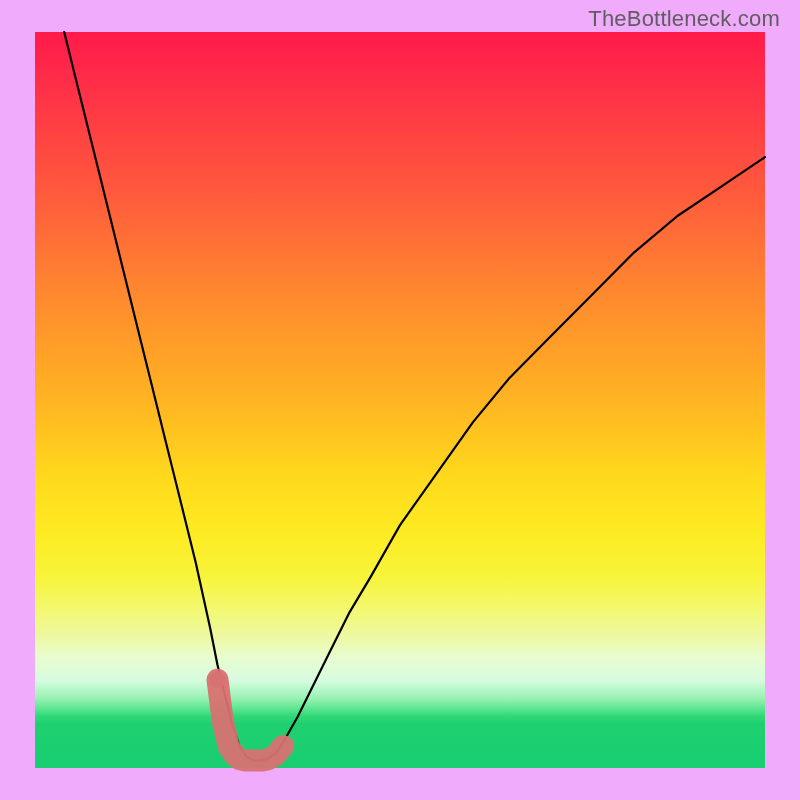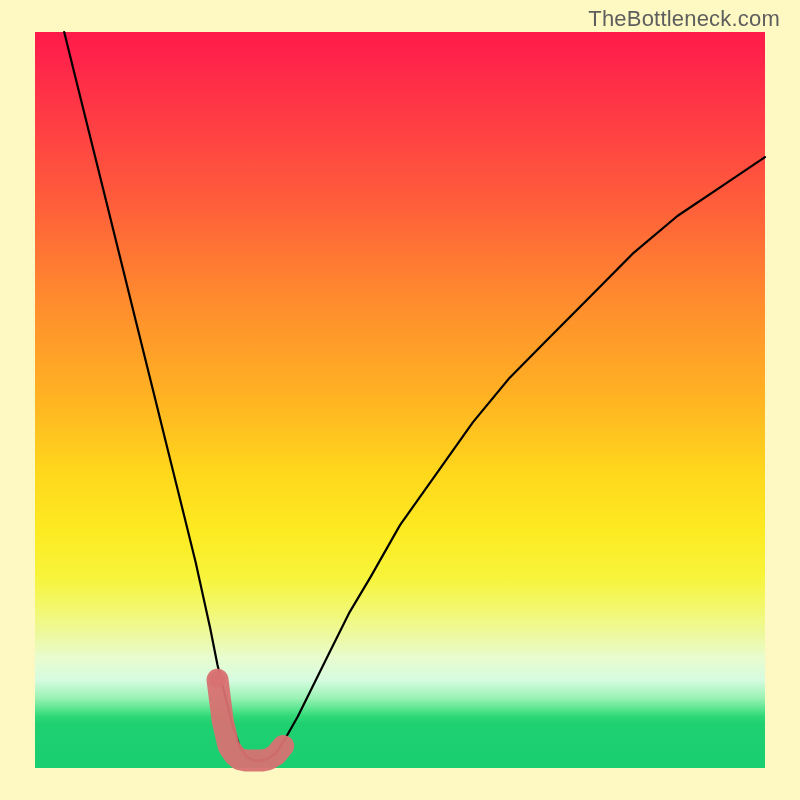--- a/index.html
+++ b/index.html
@@ -10,21 +10,21 @@
     background: #000;
     overflow: hidden;
     font-family: Arial, Helvetica, sans-serif;
   }
   .frame {
     position: absolute;
     left: 0;
     top: 0;
     width: 800px;
     height: 800px;
-    background: #fef9c3;
+    background: #f0abfc;
   }
   .plot {
     position: absolute;
     left: 35px;
     top: 32px;
     width: 730px;
     height: 736px;
     
     background: linear-gradient(
       to bottom,

